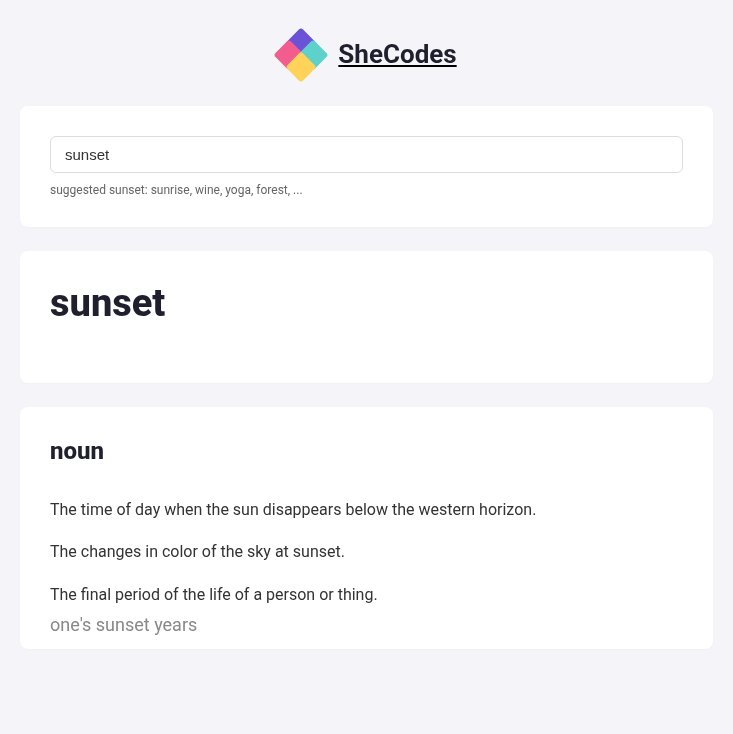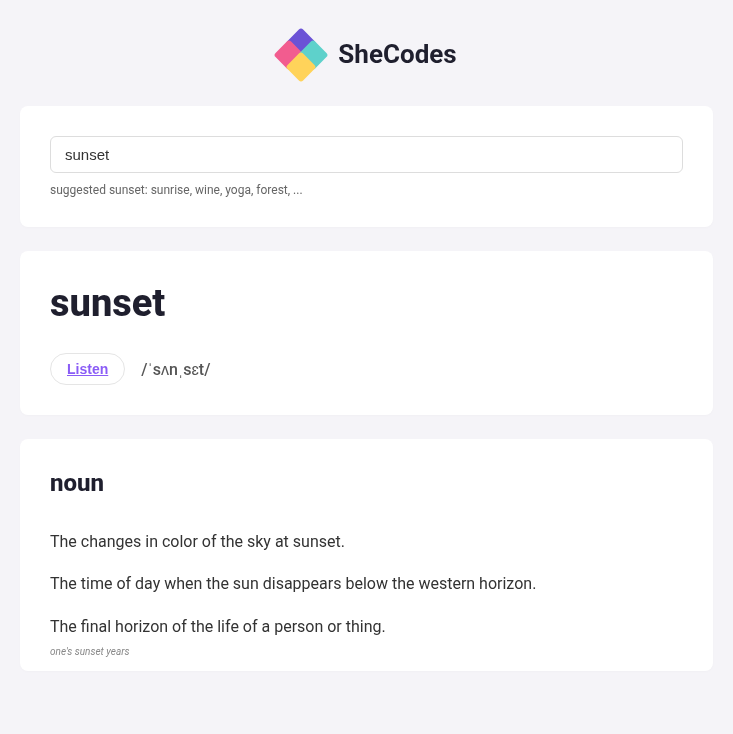--- a/index.html
+++ b/index.html
@@ -13,20 +13,21 @@
       width: 733px;
       padding: 20px;
     }
     .header {
       display: flex;
       justify-content: center;
       align-items: center;
       gap: 12px;
       margin-bottom: 28px;
       margin-top: 10px;
+      text-decoration: underline;
     }
     .logo {
       position: relative;
       width: 50px;
       height: 48px;
     }
     .diamond {
       position: absolute;
       width: 22px;
       height: 22px;
@@ -102,23 +103,22 @@
       color: #1f1f2e;
       margin-bottom: 34px;
     }
     .definition {
       font-size: 16px;
       color: #333;
       margin-bottom: 20px;
       line-height: 1.4;
     }
     .example {
-      font-size: 10px;
+      font-size: 18px;
       color: #888;
-      font-style: italic;
       margin-top: -12px;
       margin-bottom: 4px;
     }
   </style>
 </head>
 <body>
 
 <div class="header">
   <div class="logo">
     <div class="diamond d1"></div>
@@ -129,27 +129,23 @@
   <div class="brand">SheCodes</div>
 </div>
 
 <div class="card">
   <input class="search-input" type="text" value="sunset" style="">
   <div class="hint">suggested sunset: sunrise, wine, yoga, forest, ...</div>
 </div>
 
 <div class="card">
   <div class="word-title">sunset</div>
-  <div class="word-row">
-    <button class="listen-btn">Listen</button>
-    <div class="phonetic">/ˈsʌnˌsɛt/</div>
-  </div>
 </div>
 
 <div class="card" style="padding-bottom:10px;">
   <div class="pos">noun</div>
   <div id="defs">
+      <div class="definition">The time of day when the sun disappears below the western horizon.</div>
       <div class="definition">The changes in color of the sky at sunset.</div>
-      <div class="definition">The time of day when the sun disappears below the western horizon.</div>
-      <div class="definition">The final horizon of the life of a person or thing.</div>
+      <div class="definition">The final period of the life of a person or thing.</div>
       <div class="example">one's sunset years</div>
     </div>
 </div>
 
 </body></html>

